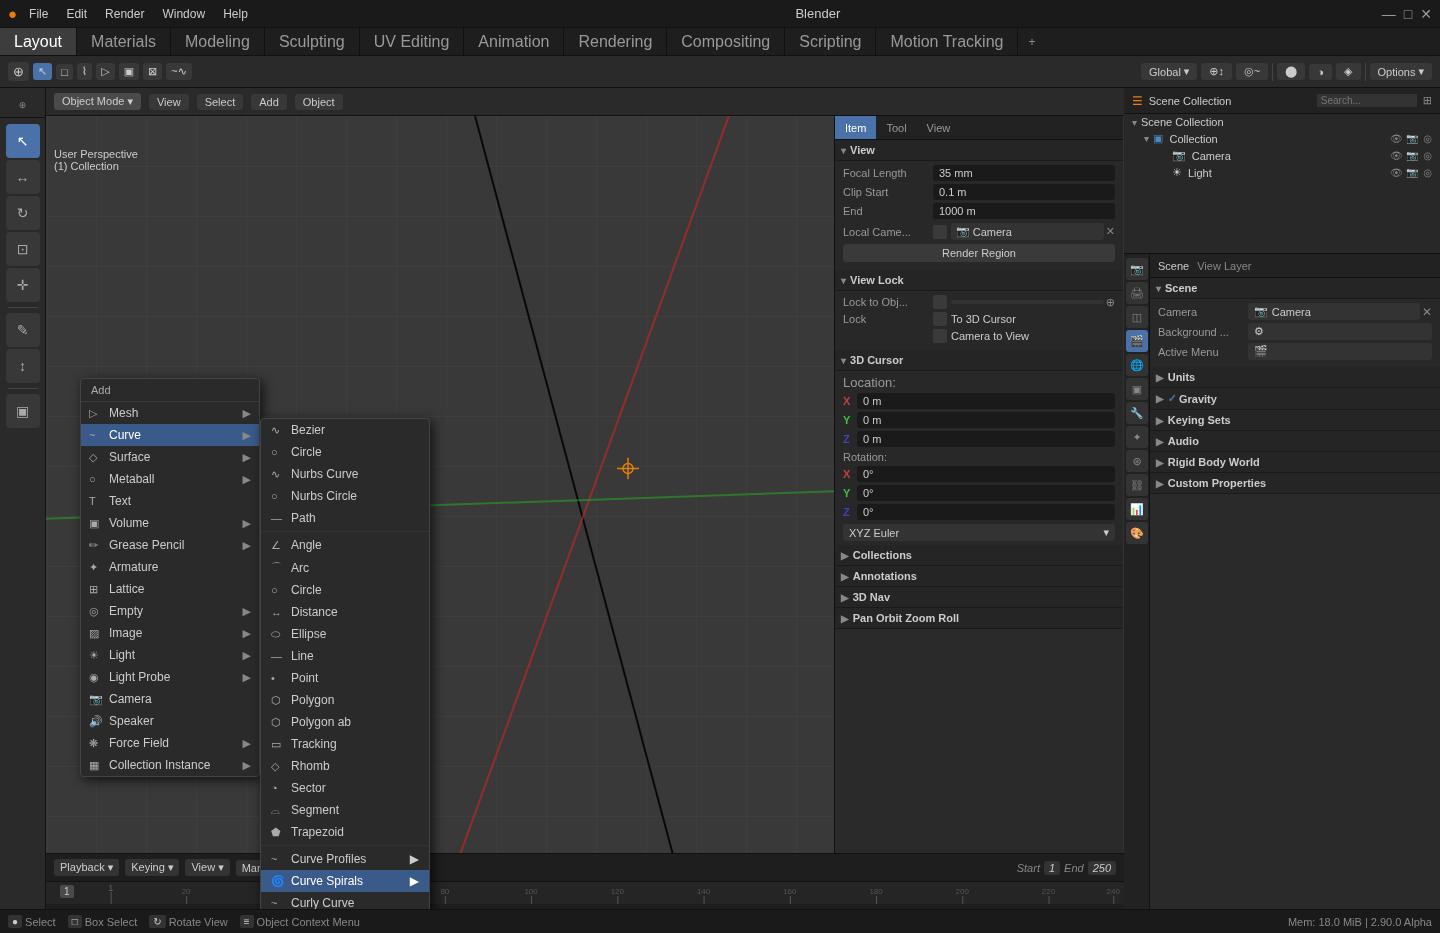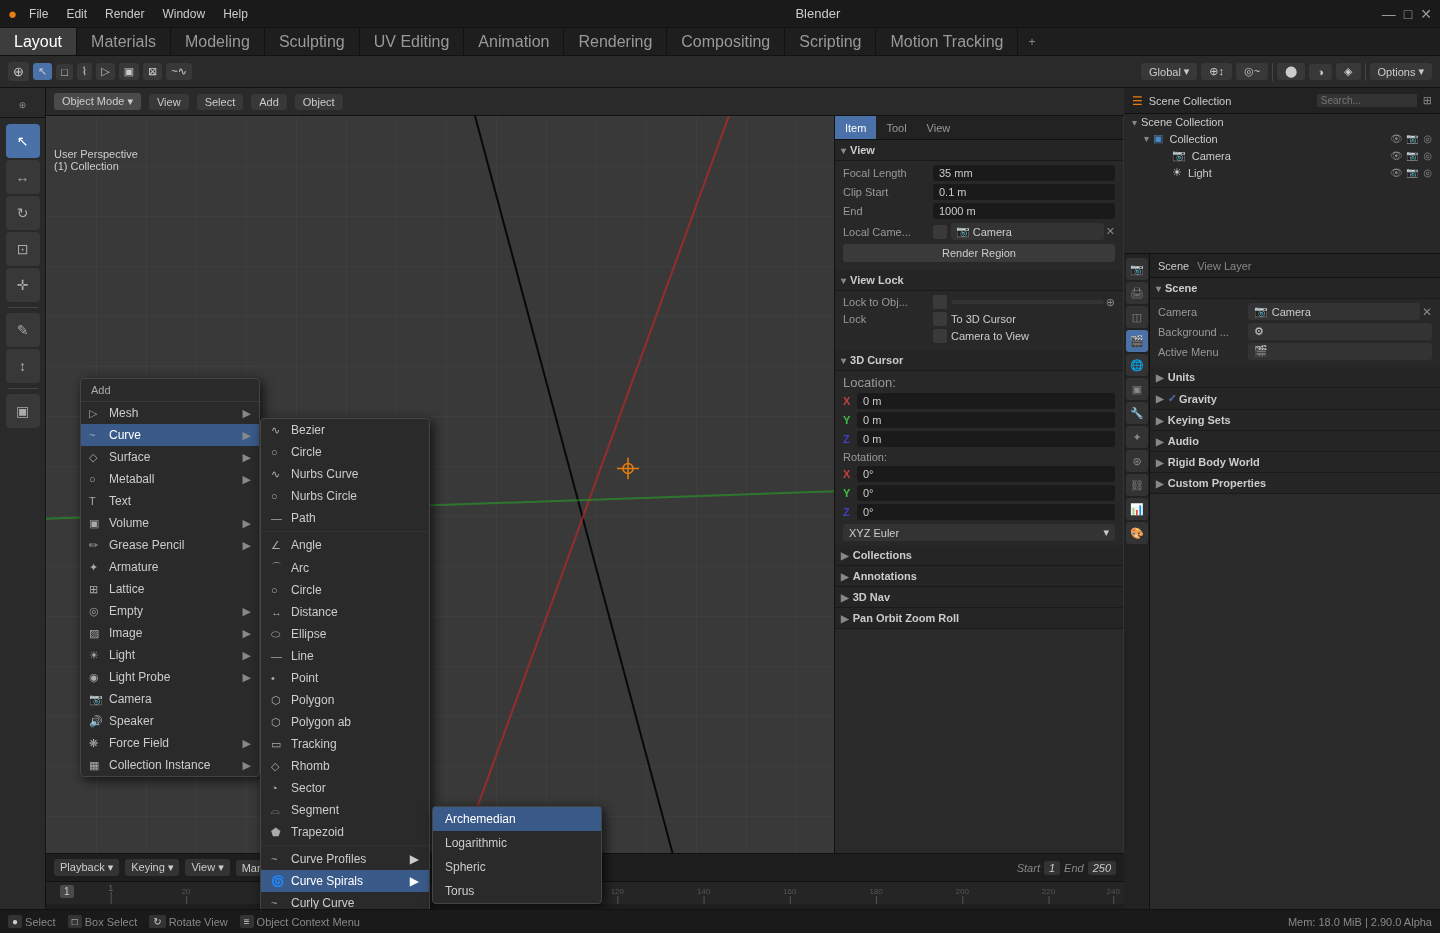--- a/index.html
+++ b/index.html
@@ -1092,26 +1092,20 @@
         </div>
         <span>▶</span>
       </div>
       <div class="curve-sub-item">
         <span class="ci">~</span>
         <span>Curly Curve</span>
       </div>
 
     </div>
 
-    <div id="spirals-submenu">
-      <div class="spiral-item active">Archemedian</div>
-      <div class="spiral-item">Logarithmic</div>
-      <div class="spiral-item">Spheric</div>
-      <div class="spiral-item">Torus</div>
-    </div>
 
   </div>
 
   <div id="statusbar">
     <div class="status-item">
       <span class="status-key">●</span>
       <span>Select</span>
     </div>
     <div class="status-item">
       <span class="status-key">□</span>

